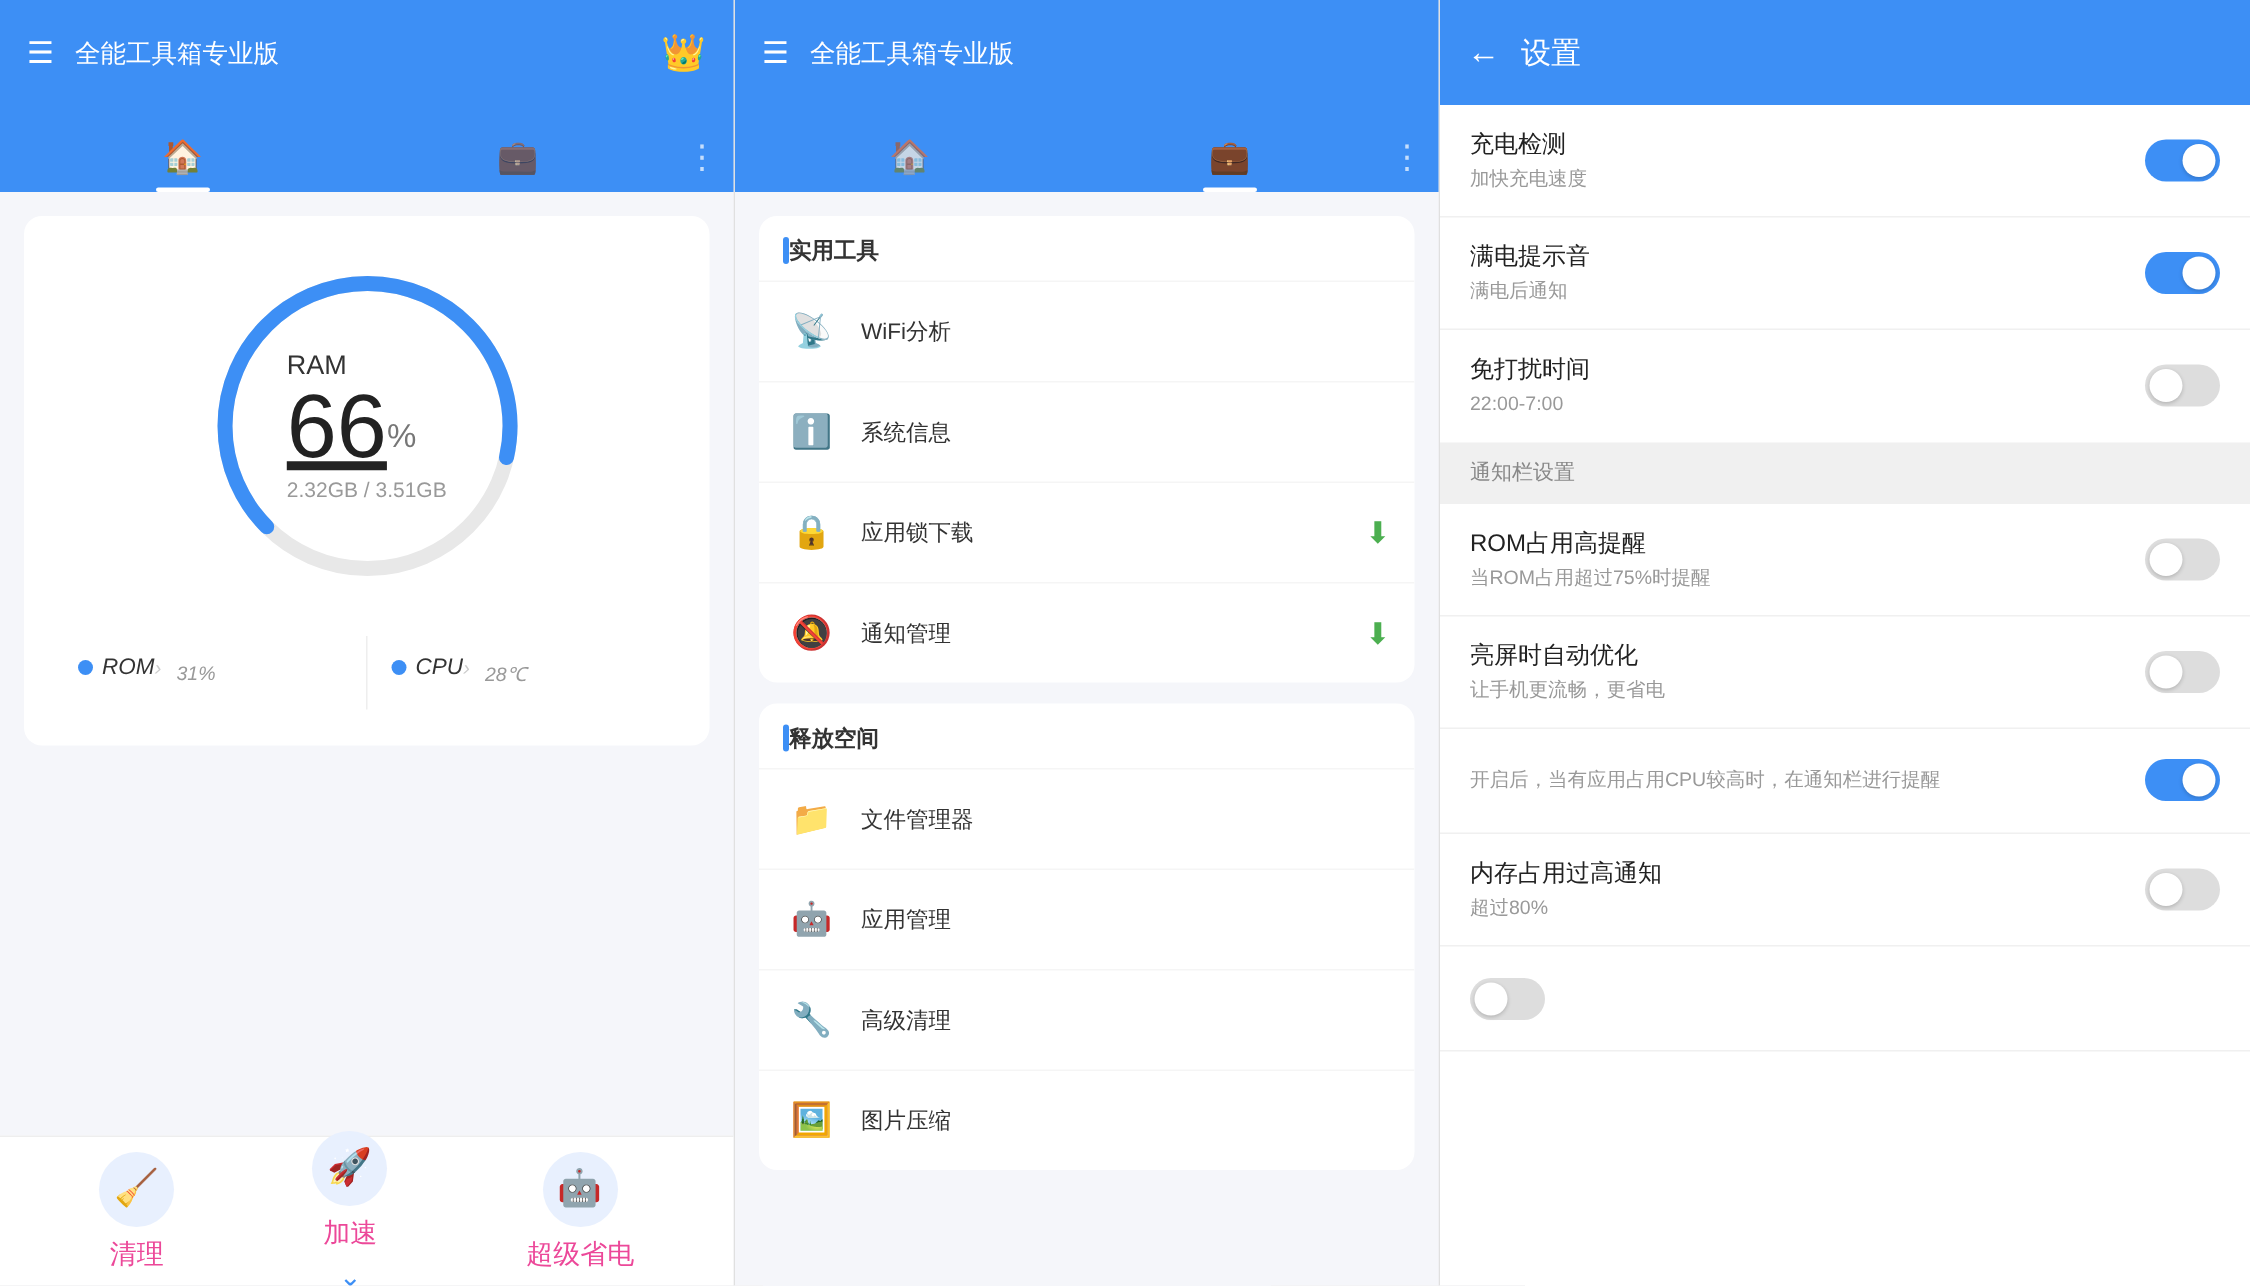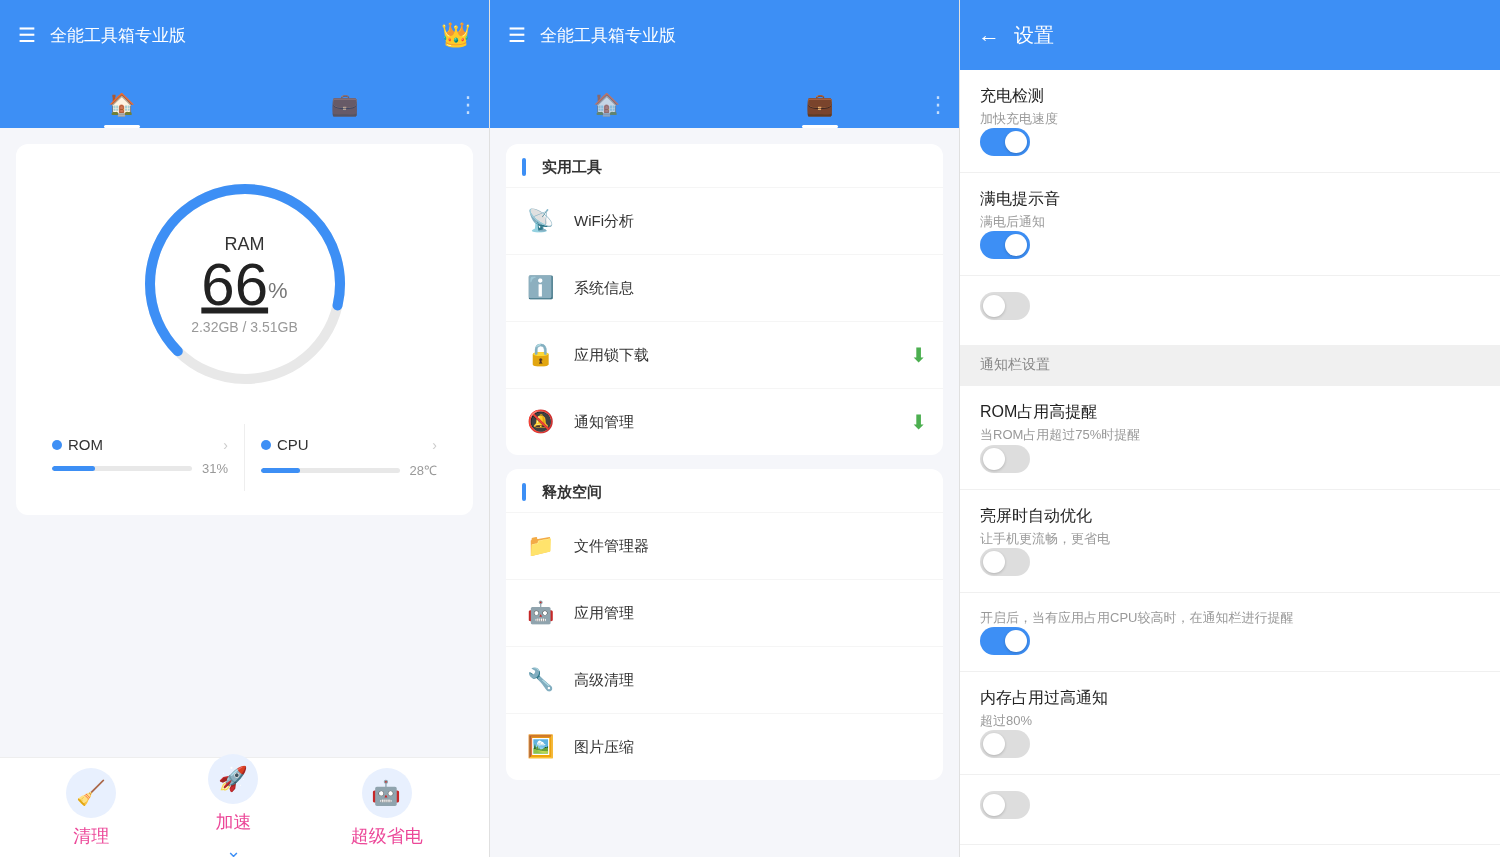--- a/index.html
+++ b/index.html
@@ -143,21 +143,20 @@
     .gauge-svg {
       position: absolute;
       top: 0;
       left: 0;
     }
     .gauge-center-text {
       position: absolute;
       top: 50%;
       left: 50%;
       transform: translate(-50%, -50%);
-      text-align: center;
     }
     .gauge-label {
       font-size: 18px;
       color: #333;
       font-weight: 500;
       display: block;
     }
     .gauge-percent {
       font-size: 60px;
       font-weight: 300;
@@ -178,23 +177,24 @@
 
     
     .stats-row {
       display: flex;
       width: 100%;
       gap: 0;
     }
     .stat-item {
       flex: 1;
       display: flex;
-      flex-direction: column;
+      flex-direction: row;
       padding: 12px 16px;
       cursor: pointer;
+      font-style: italic;
     }
     .stat-item:first-child {
       border-right: 1px solid #eee;
     }
     .stat-header {
       display: flex;
       align-items: center;
       justify-content: space-between;
       margin-bottom: 8px;
     }
@@ -281,21 +281,21 @@
     .tools-section {
       background: white;
       border-radius: 12px;
       margin-bottom: 14px;
       overflow: hidden;
     }
     .section-header {
       display: flex;
       align-items: flex-start;
       padding: 14px 16px 10px;
-      gap: 16px;
+      gap: 0;
     }
     .section-indicator {
       width: 4px;
       height: 18px;
       background: #3d8ff5;
       border-radius: 2px;
     }
     .section-title {
       font-size: 15px;
       font-weight: 600;
@@ -341,25 +341,24 @@
       font-weight: 500;
       color: white;
     }
     .settings-list {
       flex: 1;
       overflow-y: auto;
       background: white;
     }
     .setting-item {
       display: flex;
-      align-items: flex-start;
+      align-items: center;
       padding: 16px 20px;
       border-bottom: 1px solid #f0f0f0;
       min-height: 70px;
-      flex-direction: column;
     }
     .setting-item.section-group {
       background: #f0f0f0;
       padding: 10px 20px;
       min-height: 40px;
     }
     .setting-info {
       flex: 1;
     }
     .setting-name {
@@ -600,20 +599,24 @@
 
     <div class="setting-item">
       <div class="setting-info">
         <div class="setting-name">满电提示音</div>
         <div class="setting-desc">满电后通知</div>
       </div>
       <div class="toggle on"></div>
     </div>
 
     <div class="setting-item">
+      <div class="setting-info">
+        <div class="setting-name">免打扰时间</div>
+        <div class="setting-desc">22:00-7:00</div>
+      </div>
       <div class="toggle off"></div>
     </div>
 
     <div class="setting-item section-group">
       <span class="setting-section-label">通知栏设置</span>
     </div>
 
     <div class="setting-item">
       <div class="setting-info">
         <div class="setting-name">ROM占用高提醒</div>

